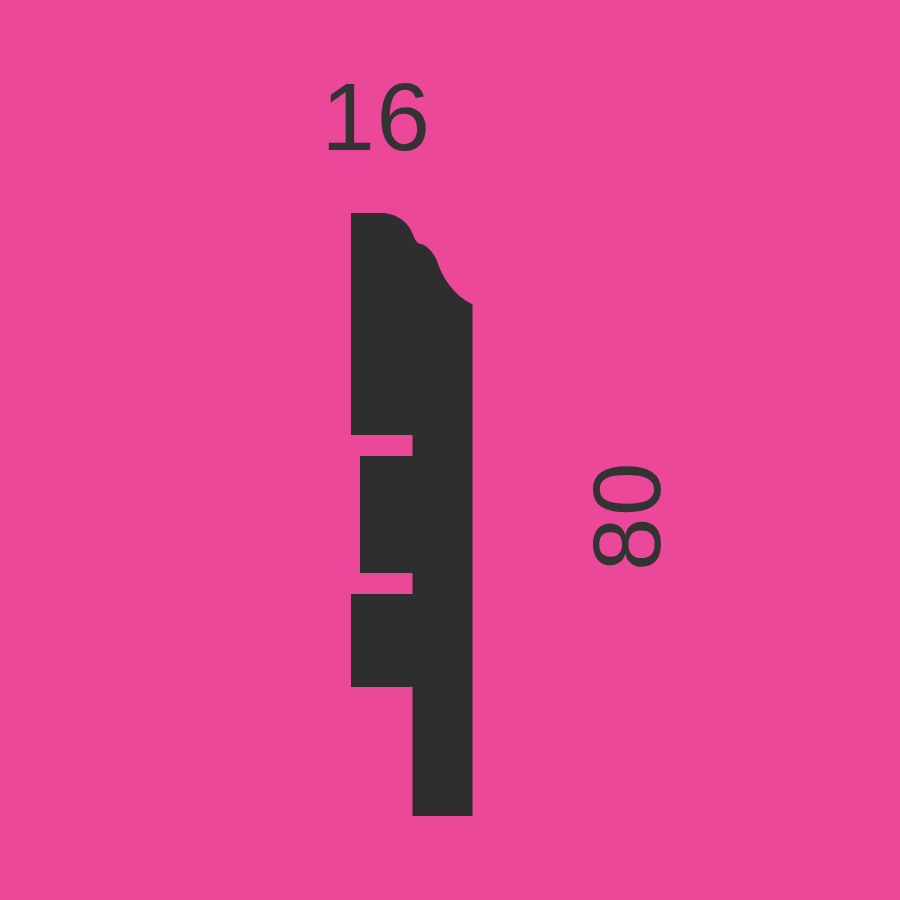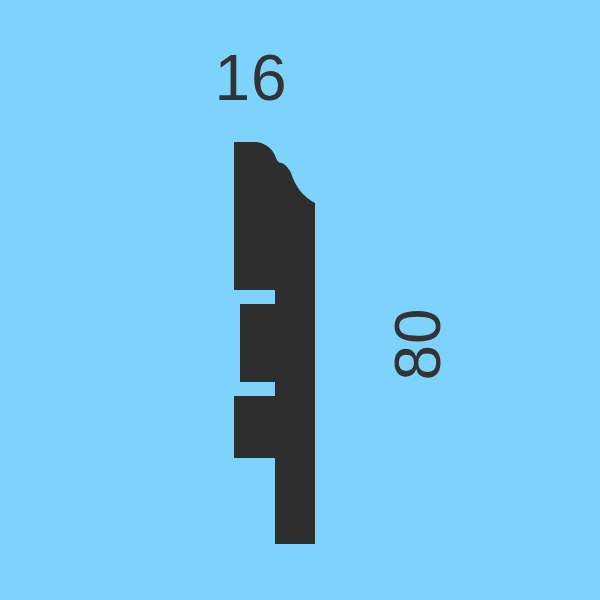--- a/index.html
+++ b/index.html
@@ -8,21 +8,21 @@
     width: 600px;
     height: 600px;
     background: #ffffff;
     overflow: hidden;
     font-family: "Liberation Sans", sans-serif;
   }
   .canvas {
     position: relative;
     width: 600px;
     height: 600px;
-    background: #7dd3fc;
+    background: #ec4899;
   }
   svg.diagram {
     display: block;
     width: 600px;
     height: 600px;
   }
   text.dim-label {
     font-family: "Liberation Sans", sans-serif;
     font-size: 64px;
     font-weight: 400;

